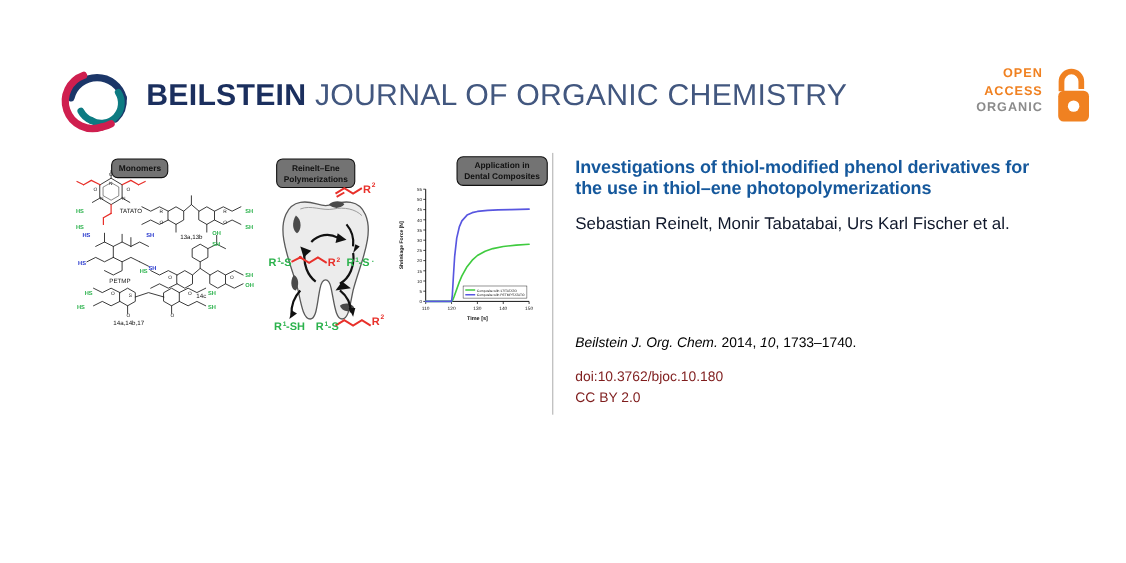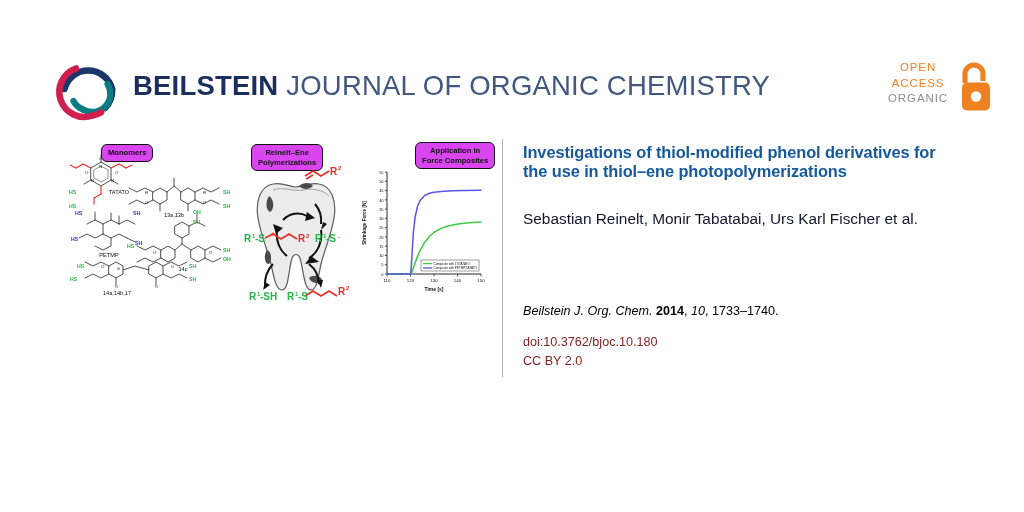--- a/index.html
+++ b/index.html
@@ -47,23 +47,23 @@
 
   
   #oa-badge {
     position: absolute;
     left: 884px; top: 60px;
     width: 108px; height: 56px;
   }
   #oa-text {
     position: absolute;
     right: 44px; top: 0;
-    text-align: center;
+    text-align: right;
     font-size: 11.5px;
-    font-weight: normal;
+    font-weight: bold;
     line-height: 15.5px;
     letter-spacing: .9px;
   }
   #oa-text .oa-orange { color: #f08121; display: block; }
   #oa-text .oa-gray   { color: #8b8b8b; display: block; }
   #oa-lock {
     position: absolute;
     right: 0; top: 1px;
     width: 36px; height: 52px;
   }
@@ -84,21 +84,21 @@
   }
   .ga-panel { position: absolute; top: 0; height: 170px; }
   #ga-panel-monomers { left: 0;   width: 182px; }
   #ga-panel-thiolene { left: 186px; width: 112px; }
   #ga-panel-chart    { left: 300px; width: 128px; }
 
   .ga-caption {
     position: absolute;
     border: 1.6px solid #111;
     border-radius: 6px;
-    background: #d946ef;
+    background: #737373;
     font-size: 7.6px;
     font-weight: bold;
     text-align: center;
     line-height: 9.6px;
     padding: 3px 6px;
     color: #111;
     white-space: nowrap;
   }
   #cap-monomers { left: 44px; top: 6px; }
   #cap-thiolene { left: 8px;  top: 6px; }
@@ -110,39 +110,39 @@
   #article-info {
     position: absolute;
     left: 523px; top: 143px;
     width: 440px;
   }
   #article-title {
     color: #15589c;
     font-weight: bold;
     font-size: 16.4px;
     line-height: 19.4px;
-    margin: 0 0 26px 0;
+    margin: 0 0 11px 0;
     letter-spacing: -.1px;
   }
   #article-authors {
     font-size: 15.4px;
     line-height: 22px;
     color: #0f172a;
     margin: 0;
   }
   #article-citation {
     position: absolute;
     left: 0; top: 160px;
     font-size: 12.6px;
     line-height: 17px;
     color: #000;
     white-space: nowrap;
   }
   #article-citation .cit-journal { font-style: italic; }
-  #article-citation .cit-year    { font-weight: bold; }
+  #article-citation .cit-year    { font-weight: normal; }
   #article-citation .cit-volume  { font-style: italic; }
   #article-meta {
     position: absolute;
     left: 0; top: 190px;
     font-size: 12.6px;
     line-height: 18.6px;
     color: #7f1d1d;
   }
   #article-meta span { display: block; }
 </style>
@@ -361,21 +361,21 @@
           <text x="63" y="100" font-size="6">2</text>
         <text x="95" y="157">R</text>
           <text x="103" y="152" font-size="6">2</text>
       </g>
     </svg>
   </div>
 
   <div class="ga-panel" id="ga-panel-chart">
     <div class="ga-caption" id="cap-chart">
       <span>Application in</span><br>
-      <span>Force Composites</span>
+      <span>Dental Composites</span>
     </div>
     <svg class="ga-svg" id="shrinkage-chart" width="128" height="170" viewBox="0 0 128 170" aria-hidden="true">
         <line x1="30" y1="136" x2="124" y2="136" stroke="#111" stroke-width="0.9"></line>
         <line x1="30" y1="34" x2="30" y2="136" stroke="#111" stroke-width="0.9"></line>
         <line x1="27.8" y1="136" x2="30" y2="136" stroke="#111" stroke-width="0.7"></line>
         <text x="26.6" y="137.7" text-anchor="end" font-family="Liberation Sans, sans-serif" font-size="4" fill="#111">0</text>
         <line x1="27.8" y1="126.72727272727272" x2="30" y2="126.72727272727272" stroke="#111" stroke-width="0.7"></line>
         <text x="26.6" y="128.4272727272727" text-anchor="end" font-family="Liberation Sans, sans-serif" font-size="4" fill="#111">5</text>
         <line x1="27.8" y1="117.45454545454545" x2="30" y2="117.45454545454545" stroke="#111" stroke-width="0.7"></line>
         <text x="26.6" y="119.15454545454546" text-anchor="end" font-family="Liberation Sans, sans-serif" font-size="4" fill="#111">10</text>

